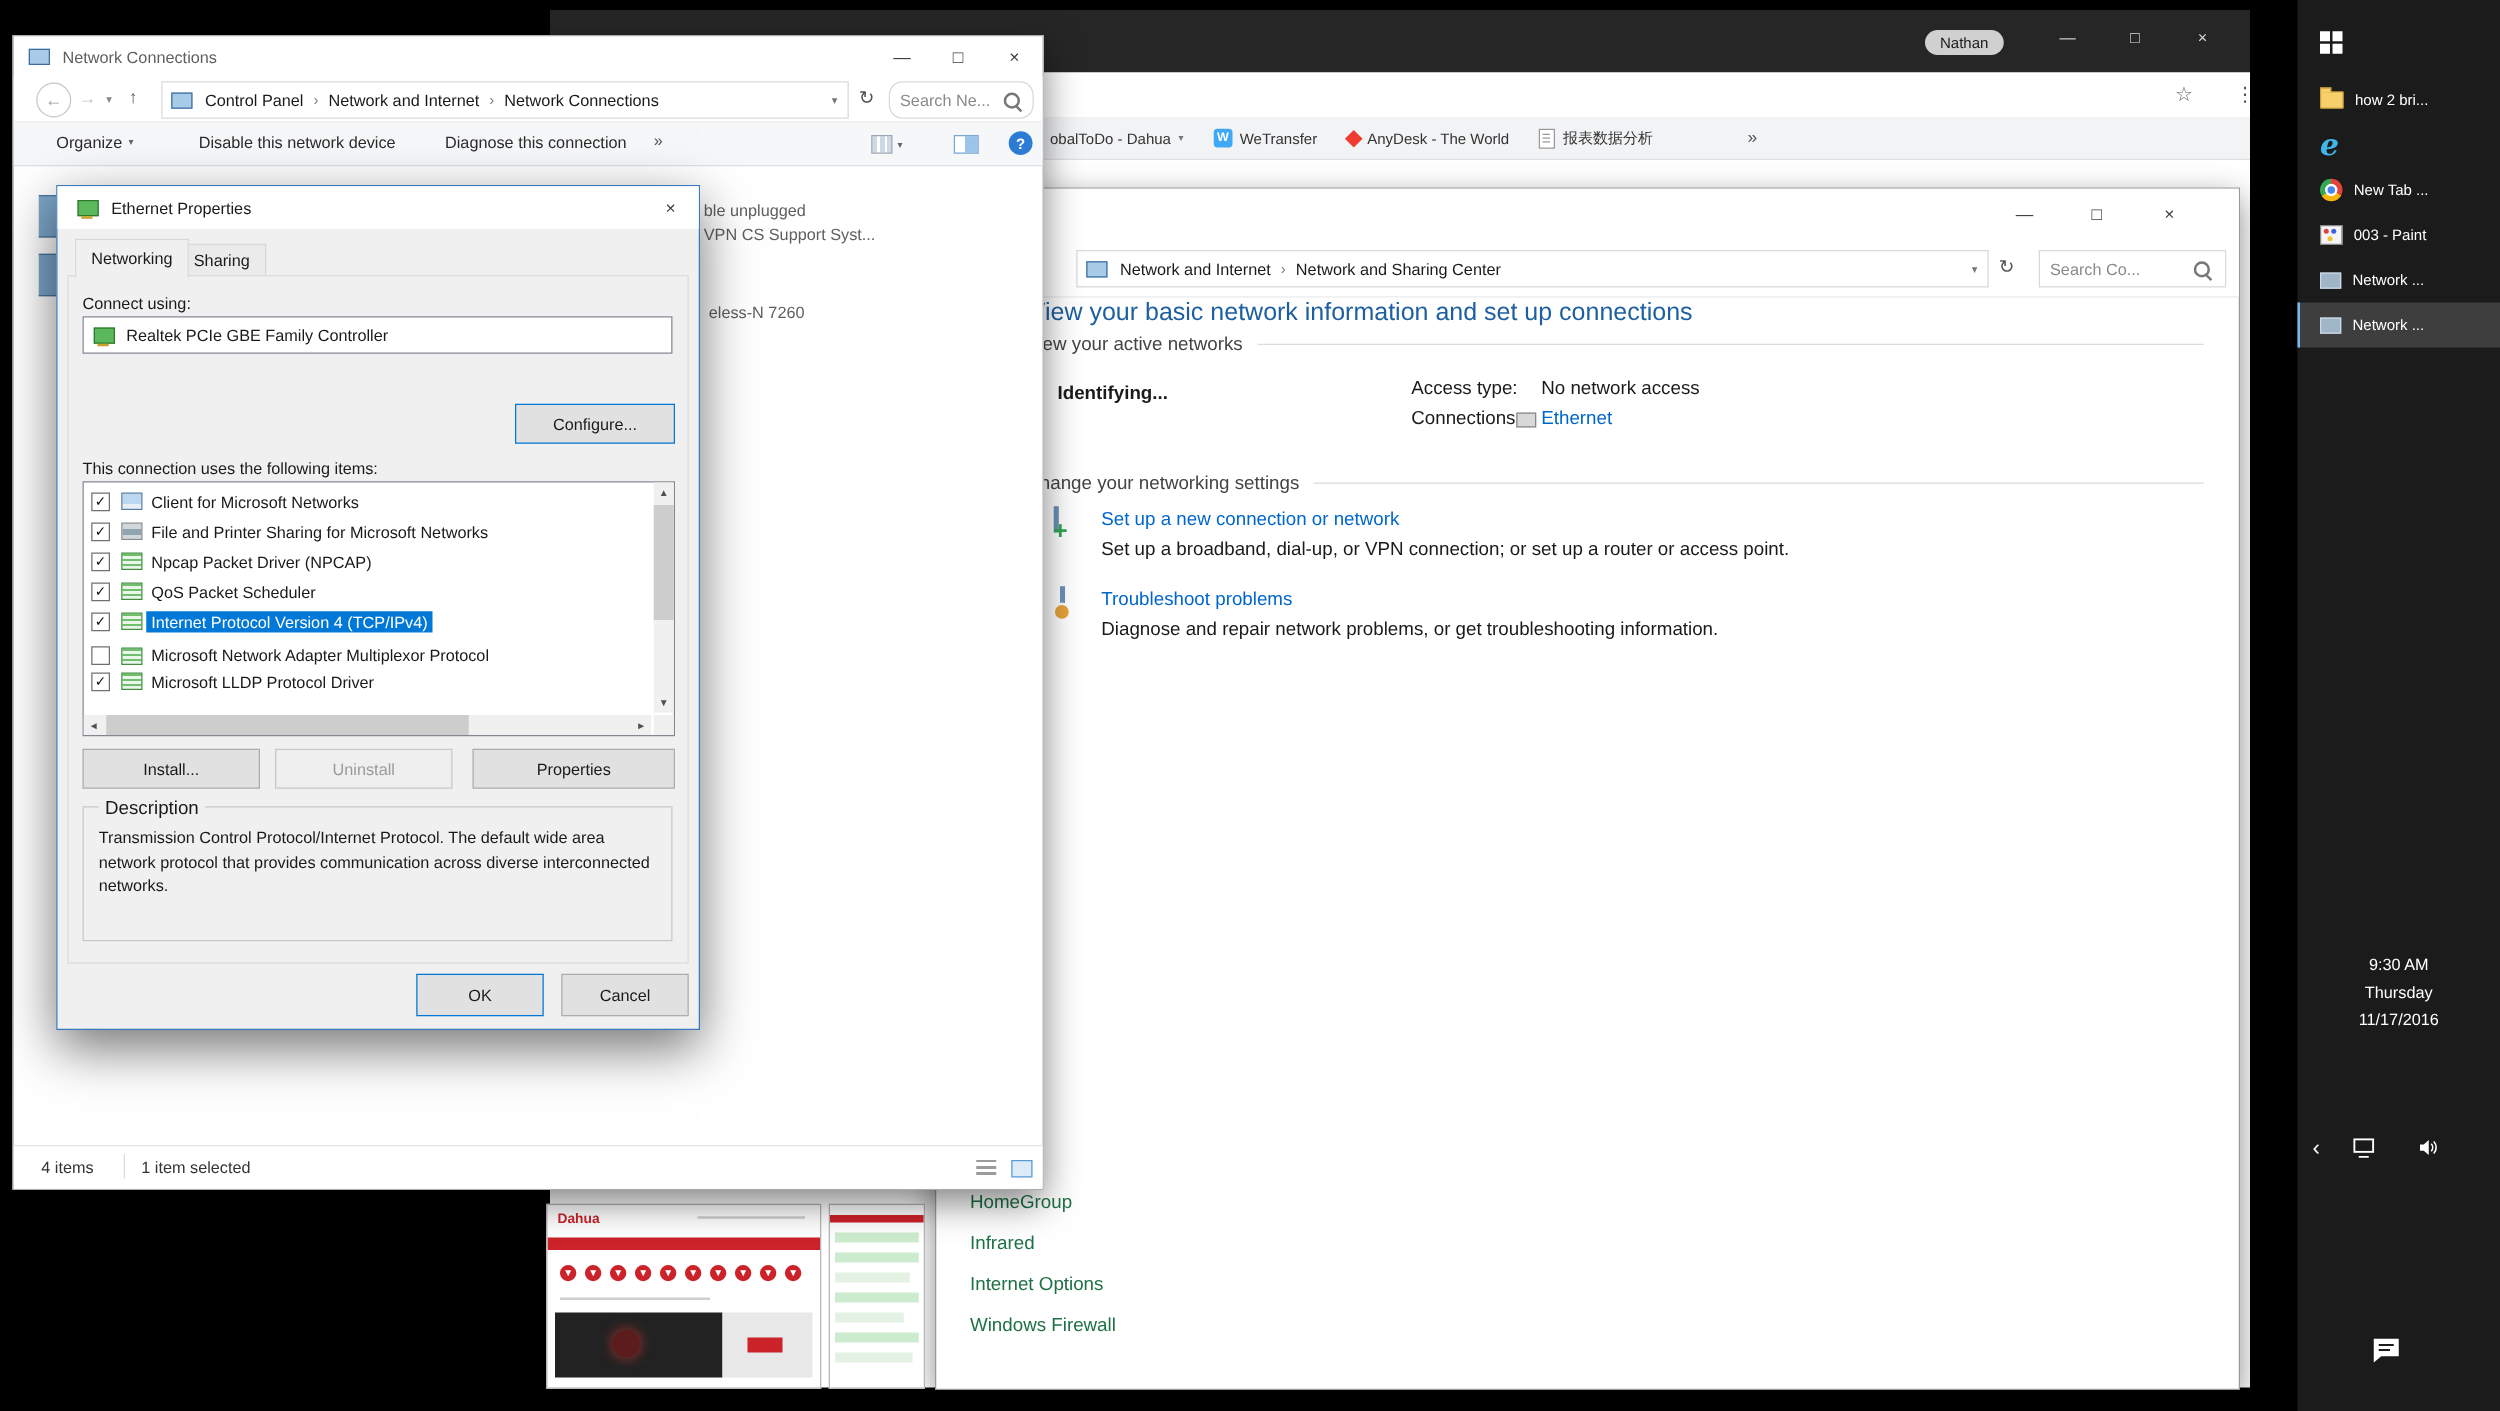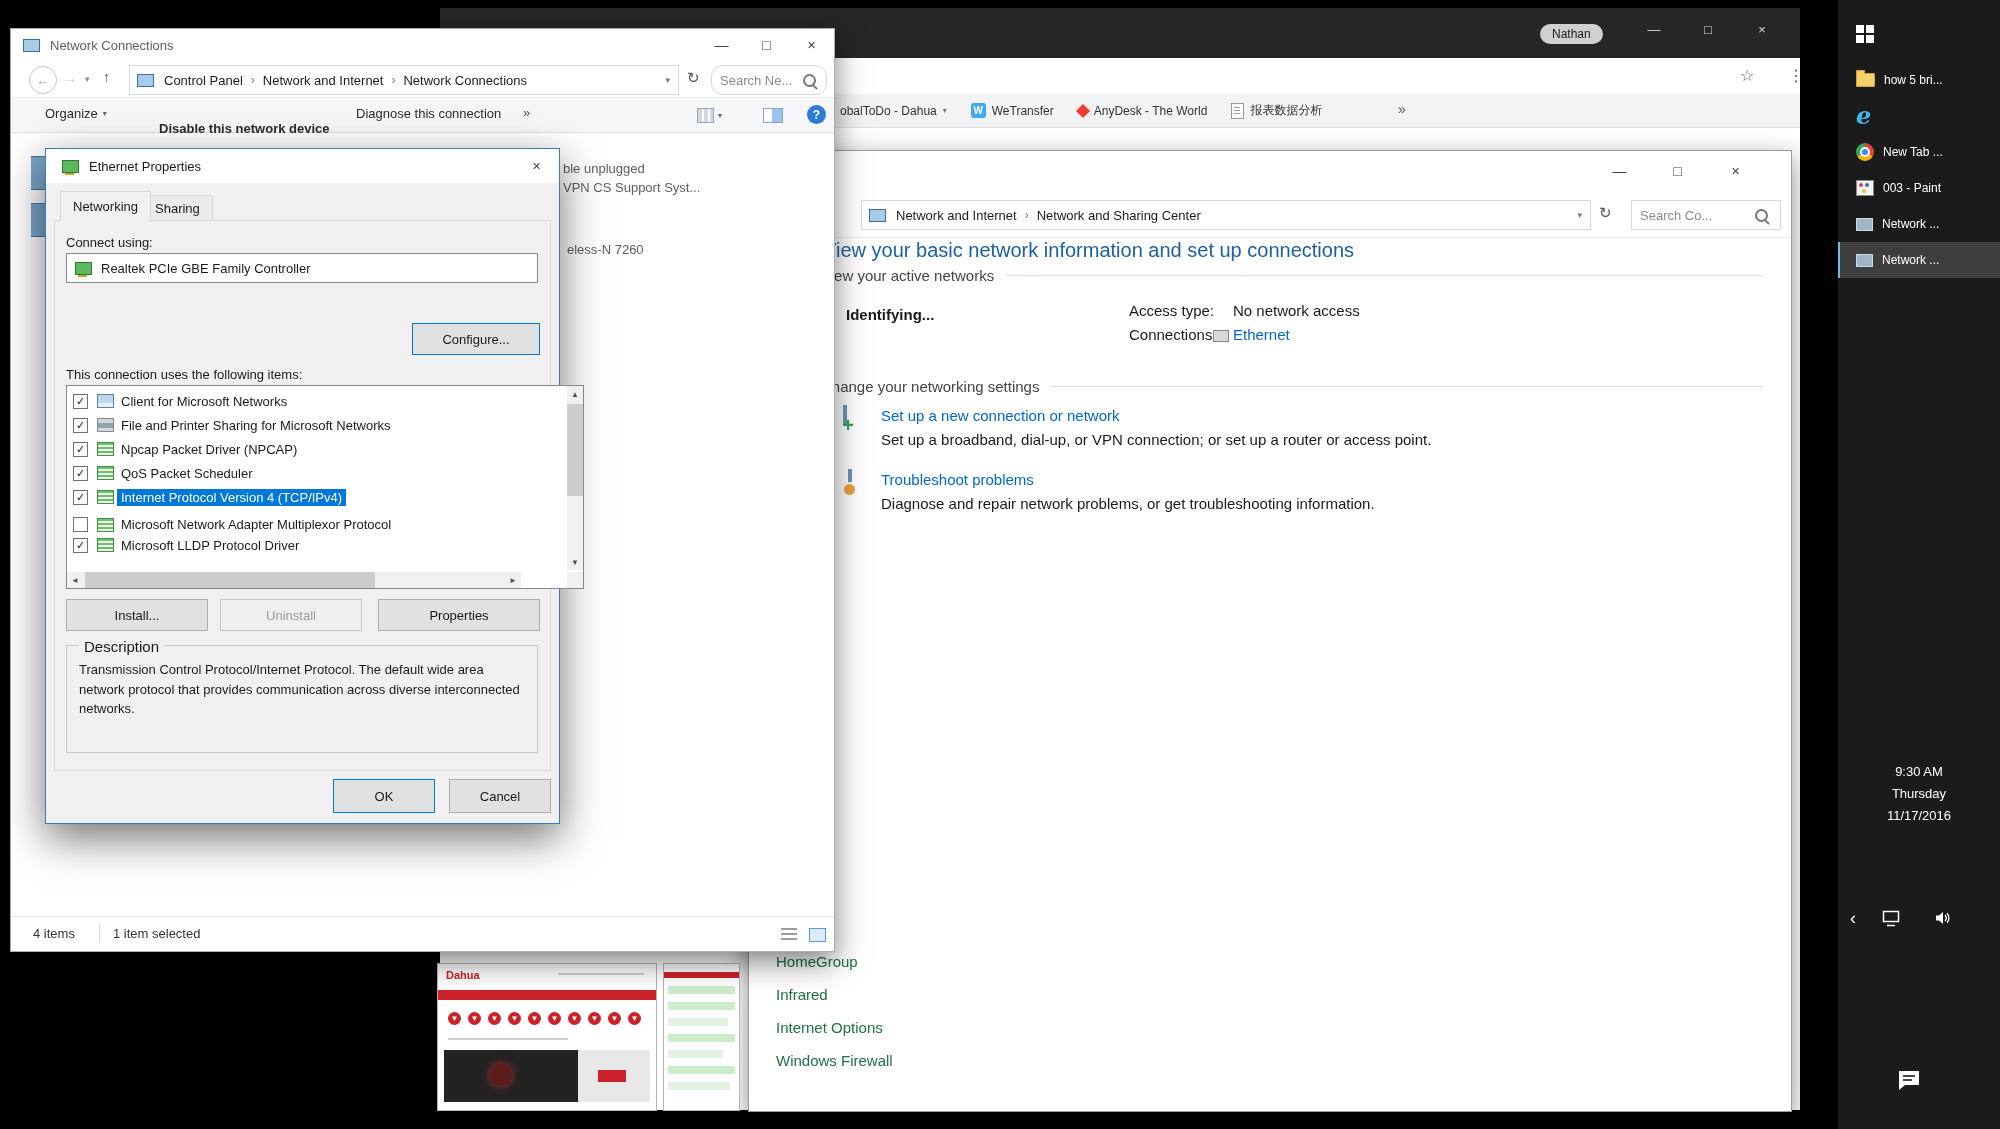--- a/index.html
+++ b/index.html
@@ -55,21 +55,21 @@
   .nic{width:15px;height:11px;background:#5cb85c;border:1px solid #2d7a2d;position:relative;flex:none;}
   .nic::after{content:"";position:absolute;left:2px;bottom:-3px;width:9px;height:2px;background:#c9a227;}
   .tab{position:absolute;background:#ebebeb;border:1px solid #d9d9d9;border-bottom:none;
        padding:0 12px;font-size:13px;}
   .tab.active{background:#f0f0f0;z-index:2;}
   .page{position:absolute;left:8px;top:71px;width:495px;height:549px;border:1px solid #dcdcdc;background:#f0f0f0;}
   .btn{background:#e1e1e1;border:1px solid #adadad;font-size:13px;display:flex;align-items:center;
        justify-content:center;color:#1a1a1a;}
   .btn.default{border:1px solid #0078d7;}
   .btn.disabled{color:#9b9b9b;background:#efefef;border-color:#c7c7c7;}
-  #listbox{position:absolute;left:20px;top:236px;width:472px;height:202px;background:#fff;border:1px solid #828790;padding-left:44px;}
+  #listbox{position:absolute;left:20px;top:236px;width:472px;height:202px;background:#fff;border:1px solid #828790;}
   .lbrow{position:absolute;left:0;height:22px;display:flex;align-items:center;font-size:13px;}
   .cb{width:13px;height:13px;background:#fff;border:1px solid #707070;display:flex;align-items:center;
       justify-content:center;font-size:11px;color:#111;flex:none;}
   .cb.checked::before{content:"\2713";}
   .li-icon{width:15px;height:12px;flex:none;margin-left:9px;margin-right:7px;}
   .ic-client{border:1px solid #5b7fa6;background:linear-gradient(#bcd8f0 0 8px,#e8eef4 8px);}
   .ic-printer{border:1px solid #8a8a8a;background:linear-gradient(#cfd8dc 0 4px,#90a4ae 4px 9px,#cfd8dc 9px);}
   .ic-proto{border:1px solid #3f8f3f;background:repeating-linear-gradient(180deg,#6fbf6f 0 2px,#eaf6ea 2px 4px);}
   .li-text{white-space:nowrap;}
   .li-text.selected{background:#0078d7;color:#fff;padding:1px 4px;margin-left:-4px;}
@@ -317,21 +317,21 @@
         <span style="flex:1;"></span>
         <span class="mag" style="margin-right:10px;"></span>
       </div>
     </div>
 
     <div class="toolbar a">
       <span class="a flex" style="left:34px;top:8px;gap:5px;">
         <span>Organize</span>
         <span style="font-size:8px;color:#666;">▾</span>
       </span>
-      <span class="a" style="left:148px;top:23px;font-weight:bold;">Disable this network device</span>
+      <span class="a" style="left:148px;top:8px;">Disable this network device</span>
       <span class="a" style="left:345px;top:8px;">Diagnose this connection</span>
       <span class="a" style="left:512px;top:7px;color:#555;">»</span>
       <span class="a flex" style="left:686px;top:10px;gap:4px;">
         <span class="viewgrid"></span>
         <span style="font-size:8px;color:#666;">▾</span>
       </span>
       <span class="paneic a" style="left:752px;top:10px;"></span>
       <span class="helpbtn a" style="left:796px;top:7px;">?</span>
     </div>
 
@@ -444,21 +444,21 @@
     <div class="tbrow" style="top:16px;">
       <span class="winlogo">
           <span></span>
           <span></span>
           <span></span>
           <span></span>
         </span>
     </div>
     <div class="tbrow" style="top:62px;">
       <span class="folder-ic"></span>
-      <span>how 5 bri...</span>
+      <span>how 2 bri...</span>
     </div>
     <div class="tbrow" style="top:98px;">
       <span class="ie-ic">e</span>
     </div>
     <div class="tbrow" style="top:134px;">
       <span class="chrome-ic"></span>
       <span>New Tab ...</span>
     </div>
     <div class="tbrow" style="top:170px;">
       <span class="paint-ic"></span>

